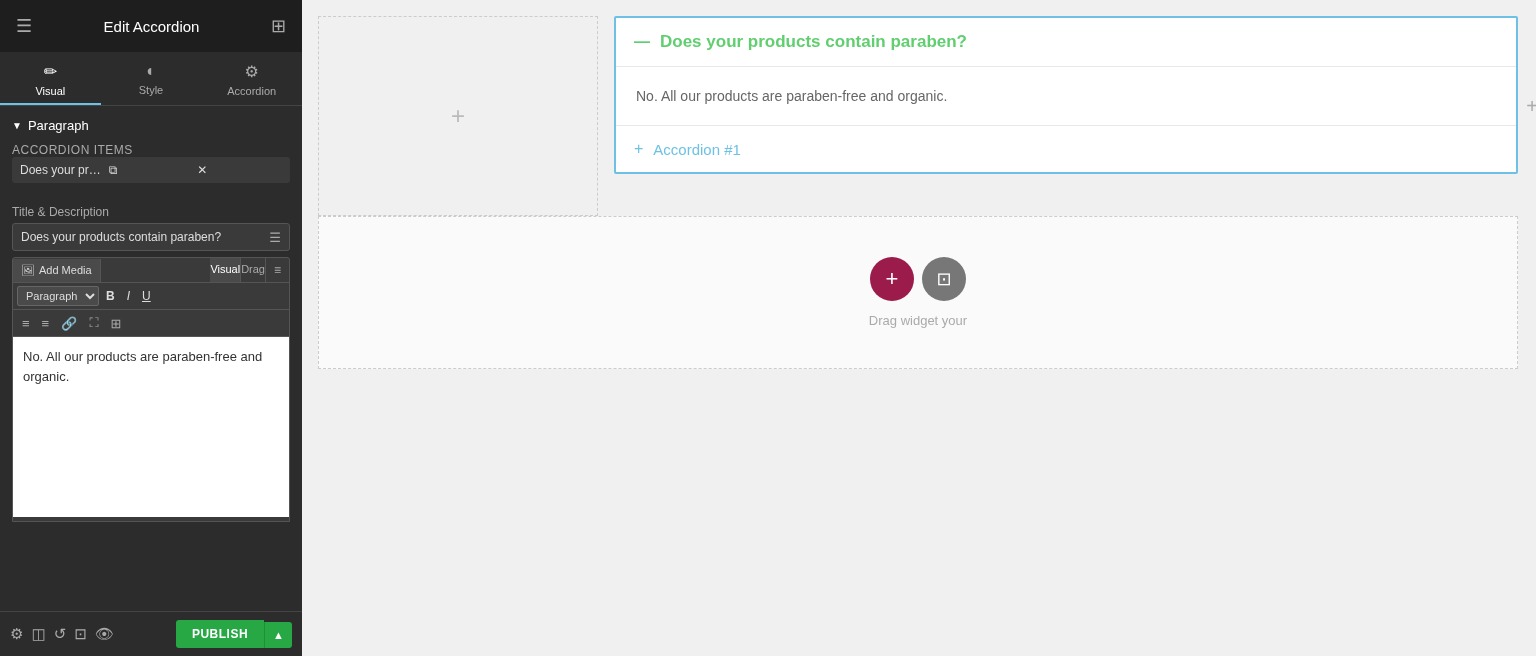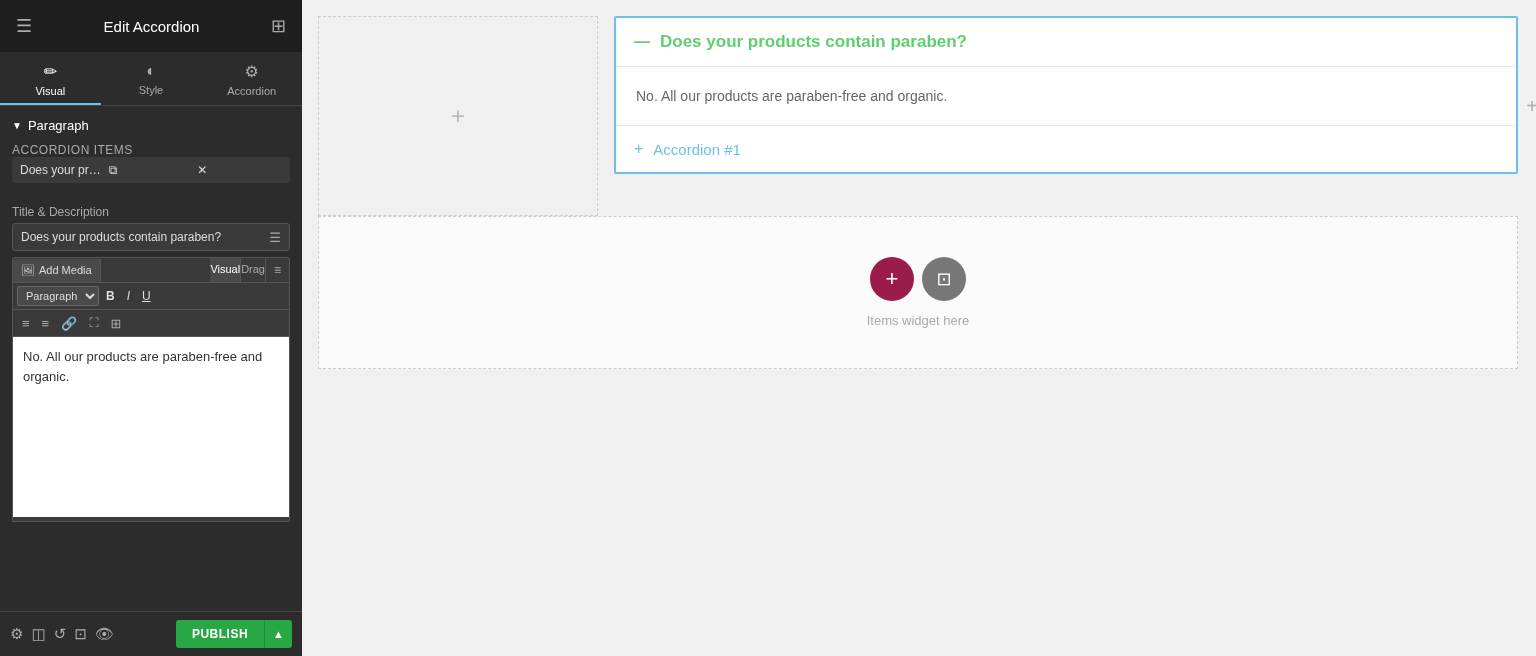--- a/index.html
+++ b/index.html
@@ -308,20 +308,21 @@
       border-left: 1px solid #1e9136;
       border-radius: 0 3px 3px 0;
       padding: 7px 8px;
       font-size: 11px;
       cursor: pointer;
     }
 
     .publish-group {
       display: flex;
       margin-left: auto;
+      align-items: flex-end;
     }
 
     
     .main-content {
       flex: 1;
       background: #f0f0f0;
       overflow-y: auto;
       position: relative;
       padding: 16px;
     }
@@ -609,17 +610,17 @@
 
         <div class="plus-right" style="position:absolute;right:-20px;top:90px;color:#aaa;font-size:20px;cursor:pointer;">+</div>
       </div>
     </div>
 
     <div class="drop-zone">
       <div class="drop-zone-buttons">
         <button class="drop-btn-add">+</button>
         <button class="drop-btn-folder">⊡</button>
       </div>
-      <span class="drop-zone-text">Items widget here</span>
+      <span class="drop-zone-text">Drag widget your</span>
     </div>
 
   </div>
 </div>
 
 </body></html>

